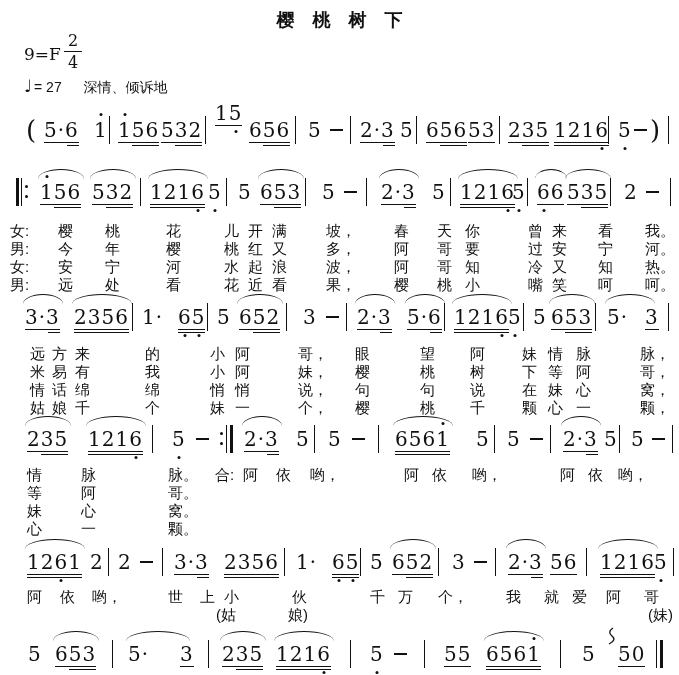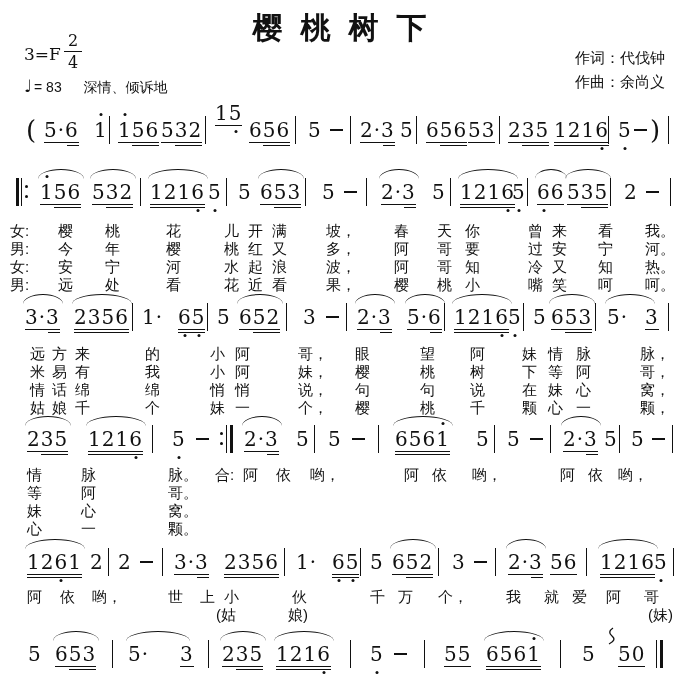--- a/index.html
+++ b/index.html
@@ -1,19 +1,19 @@
 <!DOCTYPE html>
 <html><head>
 <meta charset="utf-8">
 <style>
   html,body{margin:0;padding:0;background:#fff;}
   .page{position:relative;width:679px;height:675px;background:#ffffff;color:#111;
         font-family:"Liberation Sans",sans-serif;overflow:hidden;}
   h1{position:absolute;top:8px;left:0;right:0;margin:0;text-align:center;
-     font-size:30px;font-weight:700;letter-spacing:18px;text-indent:18px;color:#111;}
+     font-size:18px;font-weight:700;letter-spacing:18px;text-indent:18px;color:#111;}
   .subtitle{position:absolute;top:53px;left:0;right:0;text-align:center;font-size:14px;letter-spacing:1px;}
   .key{position:absolute;top:44px;left:24px;font-family:"DejaVu Serif",serif;font-size:17px;}
   .meter{position:absolute;top:31px;left:64px;font-family:"DejaVu Serif",serif;font-size:16px;text-align:center;}
   .meter .num{display:block;border-bottom:1.5px solid #111;padding:0 4px 1px;}
   .meter .den{display:block;padding-top:1px;}
   .tempo{position:absolute;top:76px;left:24px;font-size:14px;}
   .tempo .qn{font-family:"DejaVu Sans",sans-serif;font-size:17px;margin-right:2px;}
   .tempo .expr{margin-left:18px;}
   .credits{position:absolute;top:46px;right:14px;font-size:15px;line-height:24px;text-align:left;}
   
@@ -41,32 +41,28 @@
       border-radius:50%;background:#111;}
   .rsign .dd::before{top:7px;} .rsign .dd::after{top:17px;}
   .gl{position:absolute;}
   .ly{position:absolute;font-size:15px;line-height:17px;white-space:nowrap;}
 </style>
 </head>
 <body>
 
 <div class="page">
   <h1>樱桃树下</h1>
-  <div class="key">3=F</div>
+  <div class="key">9=F</div>
   <div class="meter">
     <span class="num">2</span>
     <span class="den">4</span>
   </div>
   <div class="tempo">
-    <span class="qn">♩</span><span>= 83</span>
+    <span class="qn">♩</span><span>= 27</span>
     <span class="expr">深情、倾诉地</span>
-  </div>
-  <div class="credits">
-    <div>作词：代伐钟</div>
-    <div>作曲：余尚义</div>
   </div>
   <div id="score">
       <span class="paren" style="top: 118px; left: 26px; position: absolute;">(</span>
       <span class="ng" style="top: 120px; left: 44px; position: absolute;"><span class="ch">5</span><span class="ch">·</span><span class="ch">6</span><i class="u1"></i><i class="u2" style="left: 66.6667%;"></i></span>
       <span class="ng" style="top: 120px; left: 94px; position: absolute;"><span class="ch da">1</span></span>
       <span class="bar" style="top: 116px; left: 109px; position: absolute;"></span>
       <span class="ng" style="top: 120px; left: 118px; position: absolute;"><span class="ch da">1</span><span class="ch">5</span><span class="ch">6</span><i class="u1"></i><i class="u2" style="left: 33.3333%;"></i></span>
       <span class="ng" style="top: 120px; left: 161px; position: absolute;"><span class="ch">5</span><span class="ch">3</span><span class="ch">2</span><i class="u1"></i><i class="u2" style="left: 33.3333%;"></i></span>
       <span class="bar" style="top: 116px; left: 205px; position: absolute;"></span>
       <span class="ng" style="top: 103px; left: 215px; position: absolute;"><span class="ch">1</span><span class="ch db">5</span><i class="u1"></i></span>

